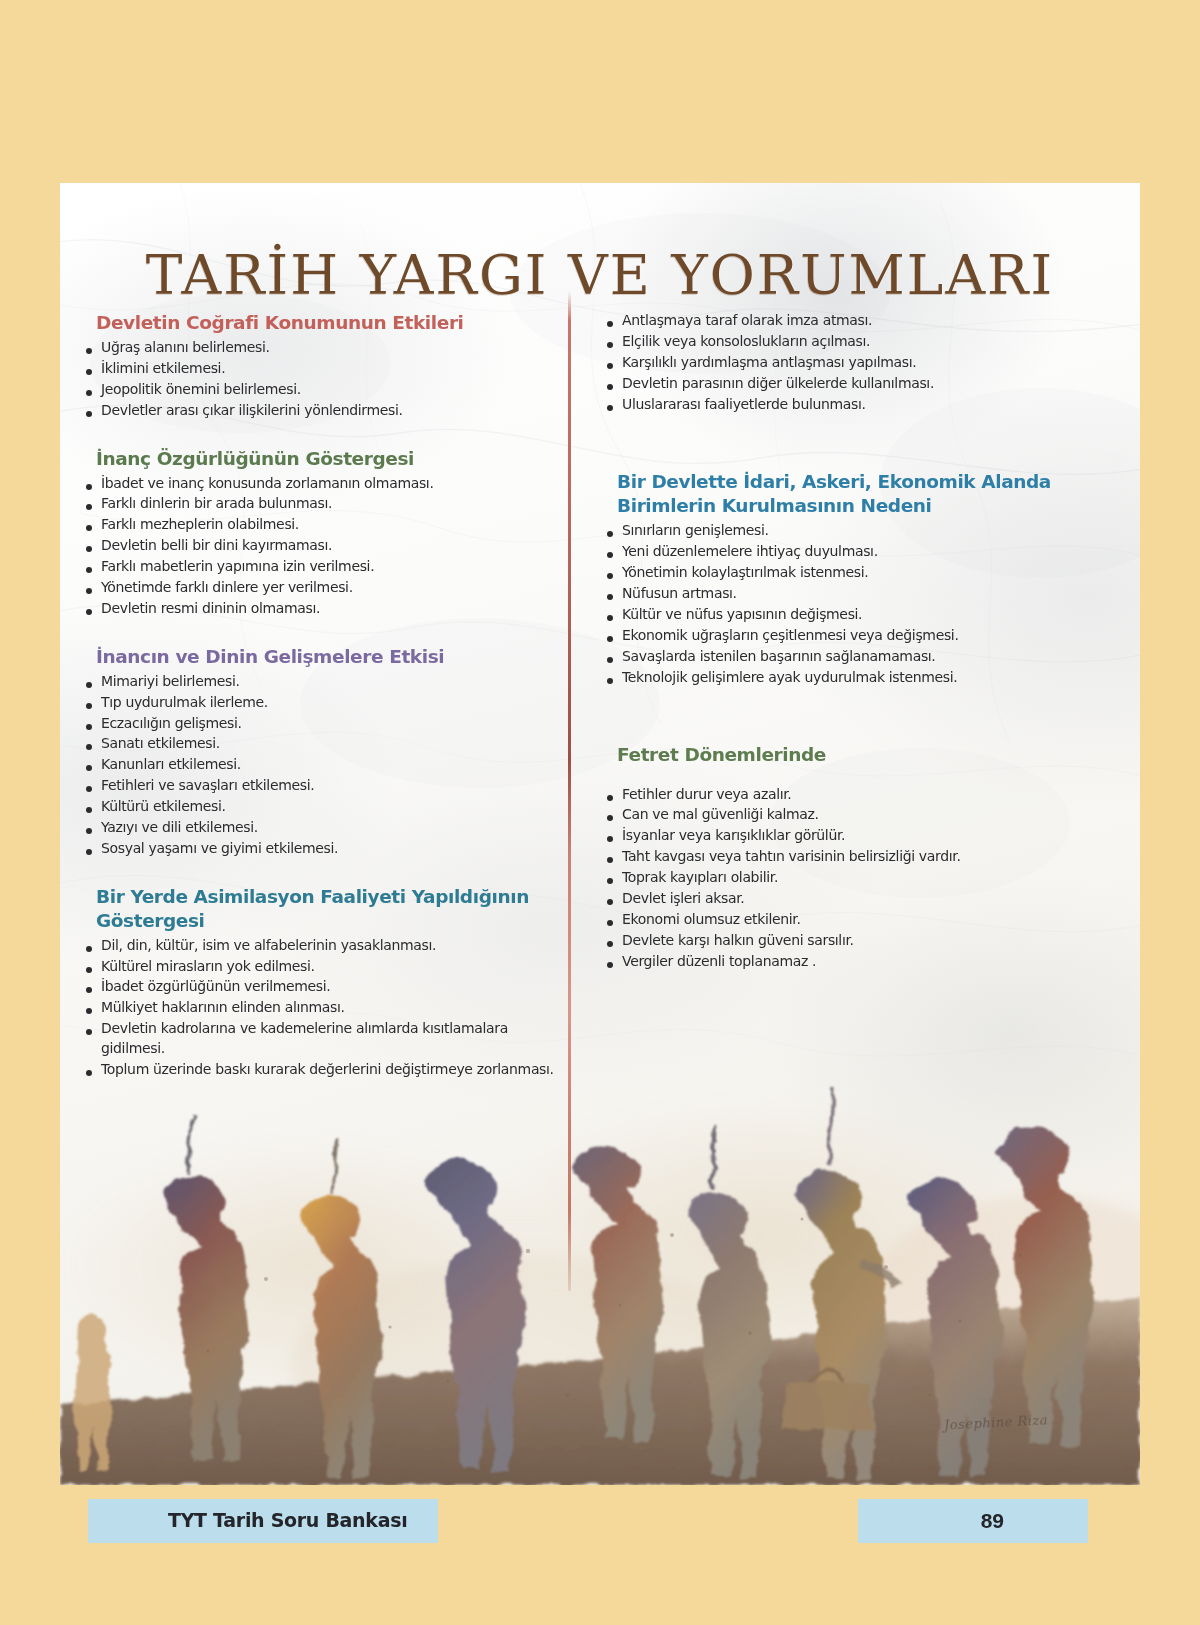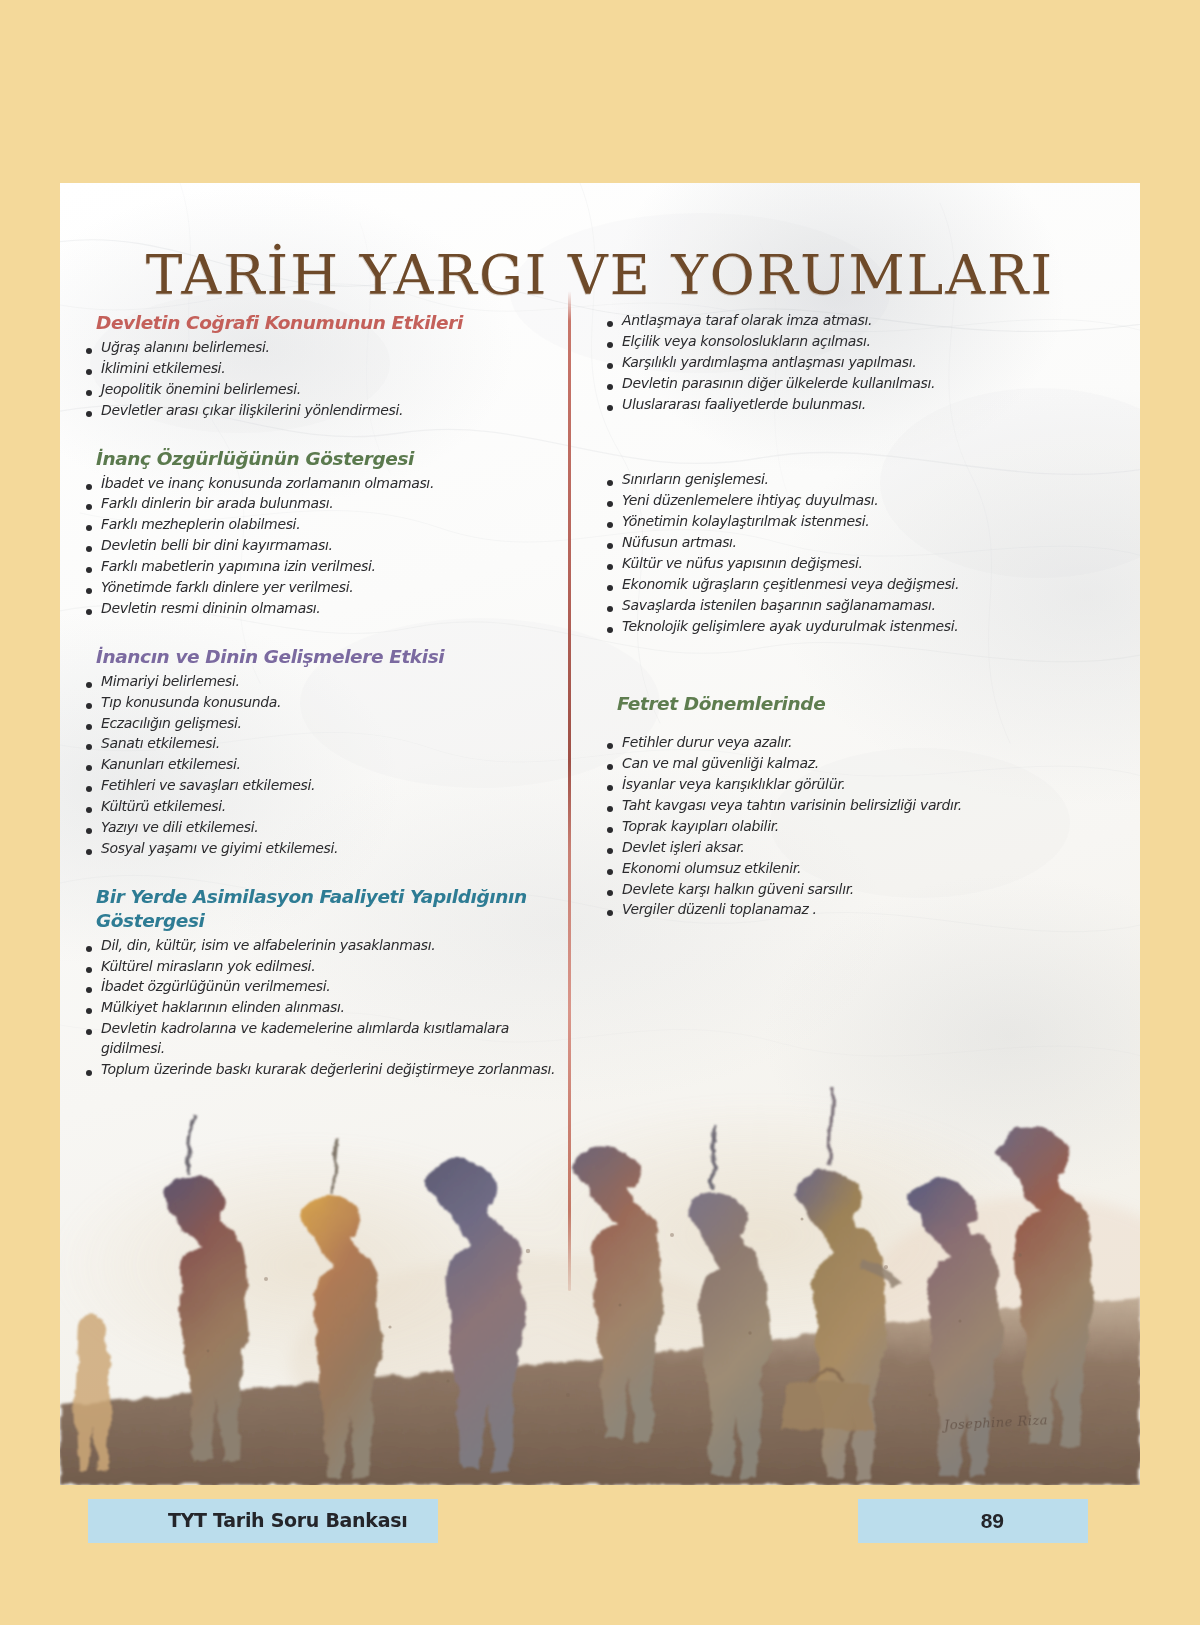--- a/index.html
+++ b/index.html
@@ -44,21 +44,20 @@
     text-shadow:
        0.6px 0 0 rgba(255,255,255,.55),
       -0.6px 0.5px 0 rgba(110,74,42,.25);
   }
 
   
   #columns{
     position:absolute;
     left:0; top:128px; width:100%;
     display:flex;
-    font-style:italic;
   }
   .col{ position:relative; }
   #col-left { width:505px; padding-left:22px; }
   #col-right{ width:575px; padding-left:38px; }
 
   
   #column-divider{
     position:absolute;
     left:508px; top:108px;
     width:3px; height:1000px;
@@ -213,21 +212,21 @@
             <li><span style="color: rgb(43, 43, 46);">Devletin belli bir dini kayırmaması.</span></li>
             <li><span style="color: rgb(43, 43, 46);">Farklı mabetlerin yapımına izin verilmesi.</span></li>
             <li><span style="color: rgb(43, 43, 46);">Yönetimde farklı dinlere yer verilmesi.</span></li>
             <li><span style="color: rgb(43, 43, 46);">Devletin resmi dininin olmaması.</span></li>
           </ul>
         </div>
         <div class="section" style="margin-top: 14px;">
           <div class="section-heading acc-purple">İnancın ve Dinin Gelişmelere Etkisi</div>
           <ul class="items acc-purple">
             <li><span style="color: rgb(43, 43, 46);">Mimariyi belirlemesi.</span></li>
-            <li><span style="color: rgb(43, 43, 46);">Tıp konusunda konusunda.</span></li>
+            <li><span style="color: rgb(43, 43, 46);">Tıp uydurulmak ilerleme.</span></li>
             <li><span style="color: rgb(43, 43, 46);">Eczacılığın gelişmesi.</span></li>
             <li><span style="color: rgb(43, 43, 46);">Sanatı etkilemesi.</span></li>
             <li><span style="color: rgb(43, 43, 46);">Kanunları etkilemesi.</span></li>
             <li><span style="color: rgb(43, 43, 46);">Fetihleri ve savaşları etkilemesi.</span></li>
             <li><span style="color: rgb(43, 43, 46);">Kültürü etkilemesi.</span></li>
             <li><span style="color: rgb(43, 43, 46);">Yazıyı ve dili etkilemesi.</span></li>
             <li><span style="color: rgb(43, 43, 46);">Sosyal yaşamı ve giyimi etkilemesi.</span></li>
           </ul>
         </div>
         <div class="section" style="margin-top: 14px;">
@@ -246,20 +245,21 @@
         <div class="section">
           <ul class="items acc-orange">
             <li><span style="color: rgb(43, 43, 46);">Antlaşmaya taraf olarak imza atması.</span></li>
             <li><span style="color: rgb(43, 43, 46);">Elçilik veya konsoloslukların açılması.</span></li>
             <li><span style="color: rgb(43, 43, 46);">Karşılıklı yardımlaşma antlaşması yapılması.</span></li>
             <li><span style="color: rgb(43, 43, 46);">Devletin parasının diğer ülkelerde kullanılması.</span></li>
             <li><span style="color: rgb(43, 43, 46);">Uluslararası faaliyetlerde bulunması.</span></li>
           </ul>
         </div>
         <div class="section" style="margin-top: 56px;">
+          <div class="section-heading acc-blue">Bir Devlette İdari, Askeri, Ekonomik Alanda Birimlerin Kurulmasının Nedeni</div>
           <ul class="items acc-blue">
             <li><span style="color: rgb(43, 43, 46);">Sınırların genişlemesi.</span></li>
             <li><span style="color: rgb(43, 43, 46);">Yeni düzenlemelere ihtiyaç duyulması.</span></li>
             <li><span style="color: rgb(43, 43, 46);">Yönetimin kolaylaştırılmak istenmesi.</span></li>
             <li><span style="color: rgb(43, 43, 46);">Nüfusun artması.</span></li>
             <li><span style="color: rgb(43, 43, 46);">Kültür ve nüfus yapısının değişmesi.</span></li>
             <li><span style="color: rgb(43, 43, 46);">Ekonomik uğraşların çeşitlenmesi veya değişmesi.</span></li>
             <li><span style="color: rgb(43, 43, 46);">Savaşlarda istenilen başarının sağlanamaması.</span></li>
             <li><span style="color: rgb(43, 43, 46);">Teknolojik gelişimlere ayak uydurulmak istenmesi.</span></li>
           </ul>

